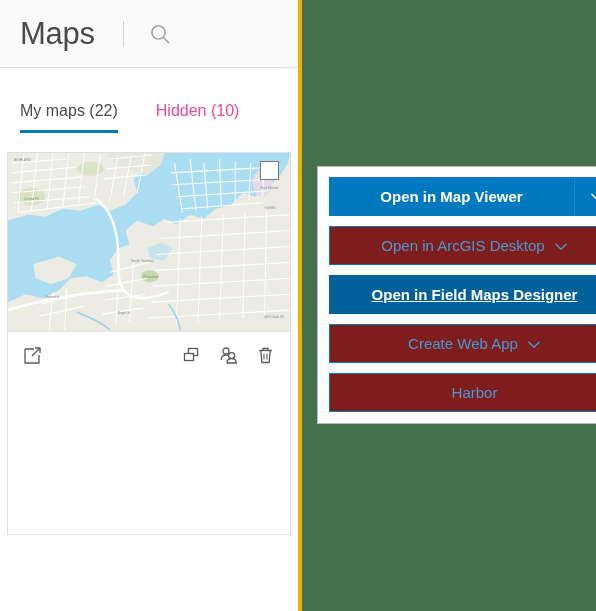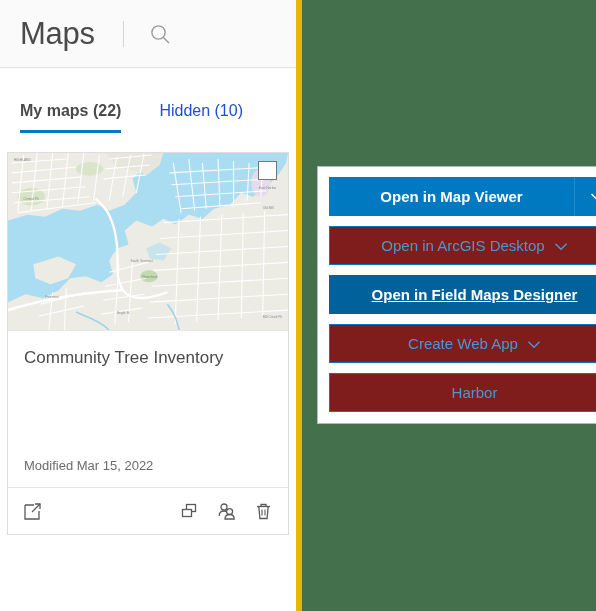--- a/index.html
+++ b/index.html
@@ -13,21 +13,21 @@
     position: relative;
   }
 
   
   #left-panel {
     position: absolute;
     left: 0; top: 0;
     width: 302px;
     height: 611px;
     background: #ffffff;
-    border-right: 6px solid #eab308;
+    border-right: 4px solid #eab308;
   }
 
   #panel-header {
     height: 68px;
     border-bottom: 1px solid #e0e0e0;
     display: flex;
     align-items: center;
     padding-left: 20px;
     background: #fafafa;
   }
@@ -57,30 +57,29 @@
   
   #tab-bar {
     display: flex;
     padding: 0 20px;
     margin-top: 34px;
     gap: 38px;
     position: relative;
   }
   .tab {
     font-size: 16px;
-    color: #1d4ed8;
+    color: #ec4899;
     padding-bottom: 10px;
     cursor: pointer;
     white-space: nowrap;
     border-bottom: 3px solid transparent;
   }
   .tab.active {
     color: #4a4a4a;
     border-bottom: 3px solid #0079c1;
-    font-weight: bold;
   }
 
   
   #select-row {
     display: flex;
     align-items: center;
     padding: 0 20px;
     margin-top: 20px;
     gap: 10px;
   }
@@ -301,24 +300,20 @@
           <text x="126" y="110">South Terminal</text>
           <text x="138" y="126">Waterfront</text>
           <text x="112" y="162">Bright St</text>
           <text x="262" y="166">Mill Creek Pk</text>
           <text x="262" y="56">Old Mill</text>
         </g>
       </svg>
       <div id="card-checkbox"></div>
     </div>
 
-    <div id="card-body">
-      <div id="card-title">Community Tree Inventory</div>
-      <div id="card-modified">Modified Mar 15, 2022</div>
-    </div>
 
     <div id="card-footer">
       <div class="act-icon">
         <svg width="19" height="19" viewBox="0 0 19 19">
           <path d="M2,3 L11,3 M2,3 L2,17 L16,17 L16,9" fill="none" stroke="#5b5b5b" stroke-width="1.3"></path>
           <path d="M9,10 L17,2" stroke="#5b5b5b" stroke-width="1.3"></path>
           <path d="M12,2 L17,2 L17,7" fill="none" stroke="#5b5b5b" stroke-width="1.3"></path>
         </svg>
       </div>
       <div id="card-footer-right">

